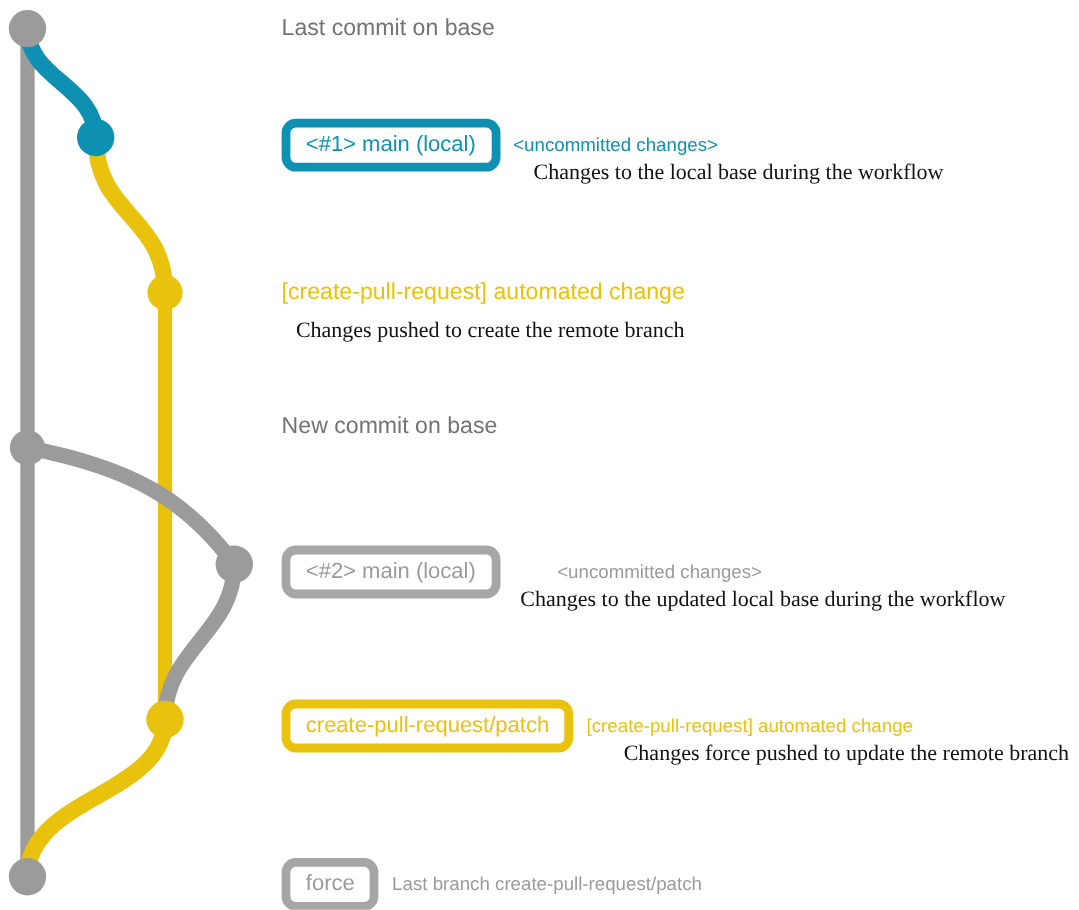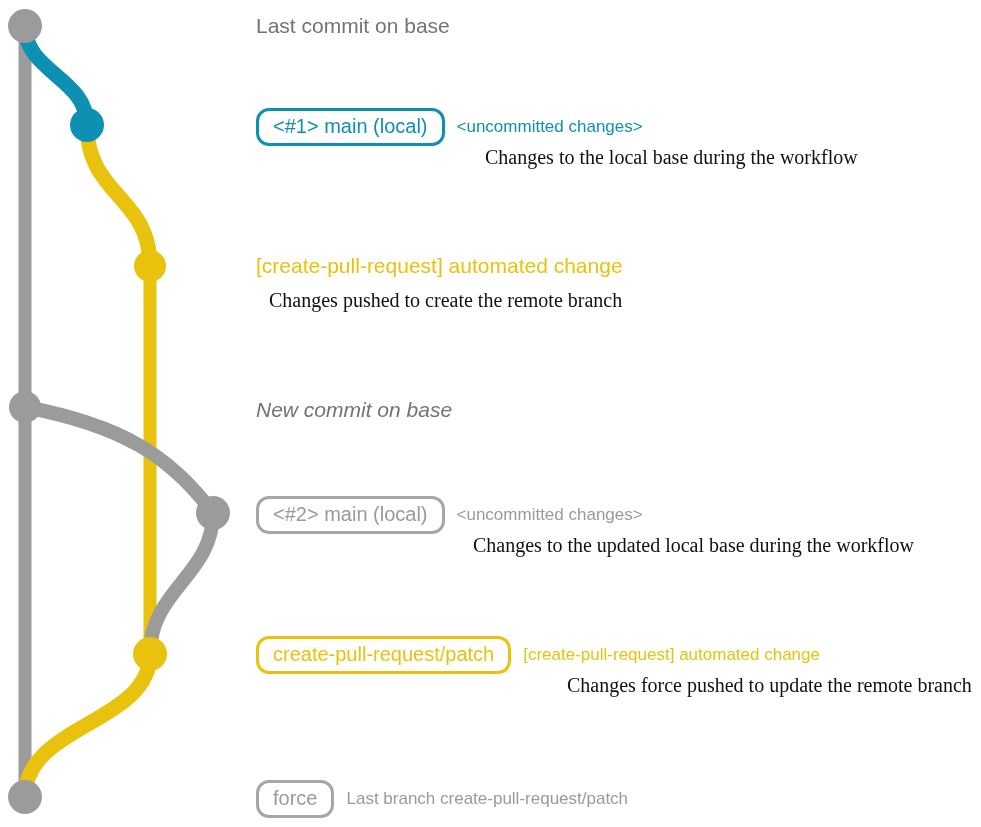--- a/index.html
+++ b/index.html
@@ -24,21 +24,21 @@
   }
   .row {
     position: absolute;
     display: flex;
     align-items: center;
   }
   .pill {
     display: inline-flex;
     align-items: center;
     justify-content: center;
-    border: 3px solid #4c1d95;
+    border: 8px solid #4c1d95;
     border-radius: 13px;
     padding: 4px 14px 6px 14px;
     font-size: 20px;
     line-height: 22px;
     color: #9a9a9a;
     background: #ffffff;
     white-space: nowrap;
     box-sizing: border-box;
   }
   .pill.blue   { border-color: #0e90b2; color: #0e90b2; }
@@ -107,23 +107,23 @@
 
 <div class="row" style="left:256px; top:108px;">
   <span class="pill blue">&lt;#1&gt; main (local)</span>
   <span class="subject blue">&lt;uncommitted changes&gt;</span>
 </div>
 <div class="note" style="left:485px; top:146px;">Changes to the local base during the workflow</div>
 
 <div class="headline yellow" style="left:256px; top:254px;">[create-pull-request] automated change</div>
 <div class="note" style="left:269px; top:289px;">Changes pushed to create the remote branch</div>
 
-<div class="headline gray" style="left:256px; top:398px;font-style:italic;">New commit on base</div>
+<div class="headline gray" style="left:256px; top:376px;">New commit on base</div>
 
-<div class="row" style="left:256px; top:496px;">
+<div class="row" style="left:256px; top:496px;gap:40px;">
   <span class="pill gray">&lt;#2&gt; main (local)</span>
   <span class="subject gray">&lt;uncommitted changes&gt;</span>
 </div>
 <div class="note" style="left:473px; top:534px;">Changes to the updated local base during the workflow</div>
 
 <div class="row" style="left:256px; top:636px;">
   <span class="pill yellow">create-pull-request/patch</span>
   <span class="subject yellow">[create-pull-request] automated change</span>
 </div>
 <div class="note" style="left:567px; top:674px;">Changes force pushed to update the remote branch</div>

